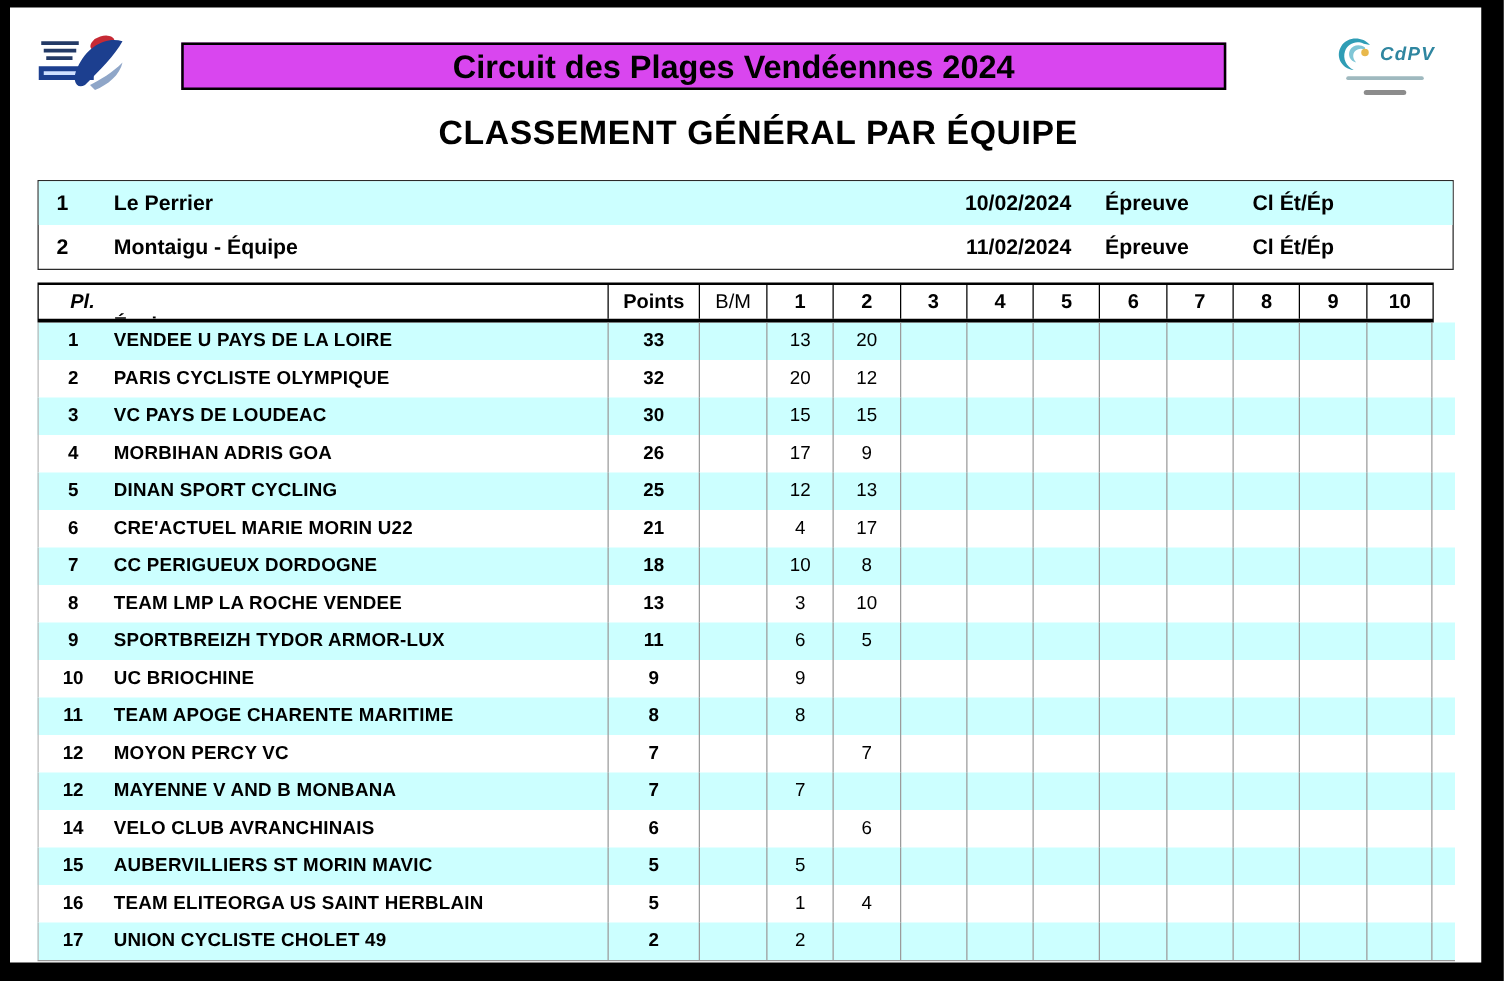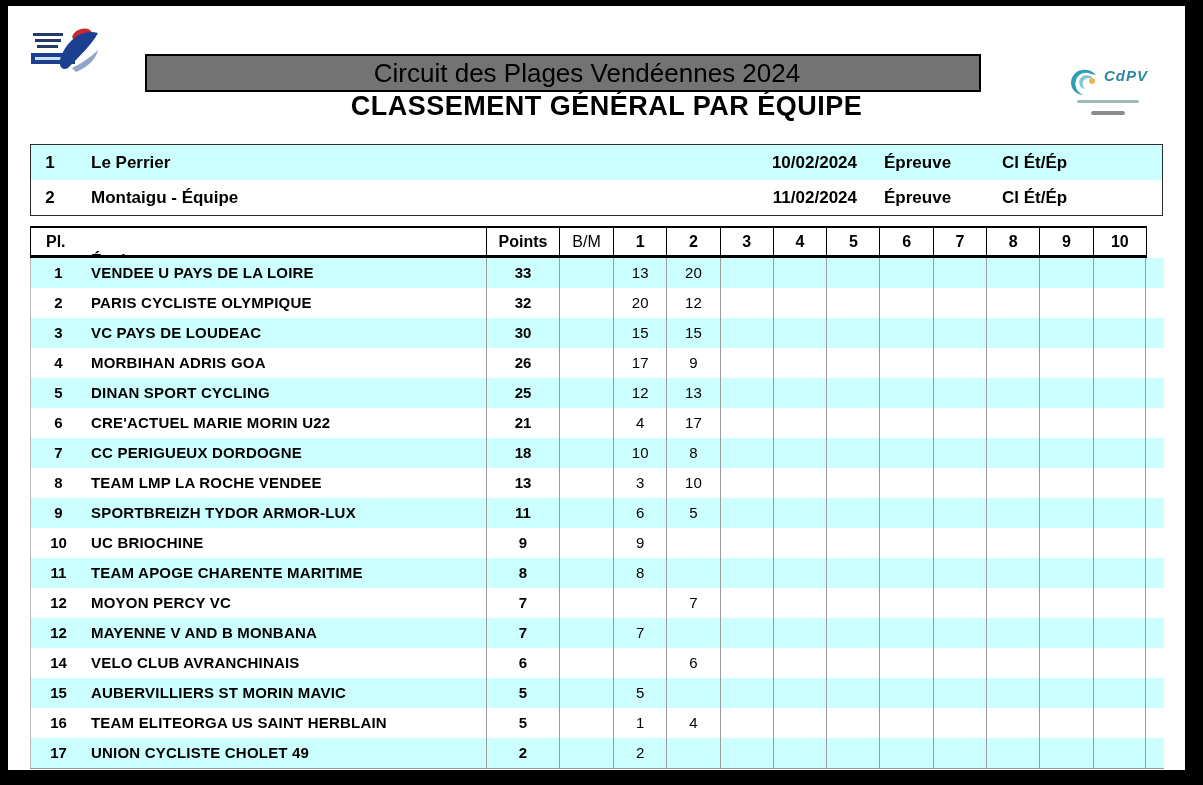--- a/index.html
+++ b/index.html
@@ -7,26 +7,26 @@
     width:1203px;height:785px;background:#000;position:relative;
     font-family:"Liberation Sans","DejaVu Sans",sans-serif;color:#000;
     -webkit-font-smoothing:antialiased;
   }
   .page{position:absolute;left:8px;top:6px;width:1177px;height:764px;background:#ffffff;overflow:hidden;}
 
   
   .logo-left{position:absolute;left:20px;top:18px;width:76px;height:54px;}
   .banner{
     position:absolute;left:137px;top:28px;width:784px;height:34px;
-    background:#737373;border:2px solid #000;
+    background:#d946ef;border:2px solid #000;
     line-height:34px;text-align:center;padding-left:48px;
-    font-size:26px;font-weight:normal;white-space:nowrap;margin-top:20px;
+    font-size:26px;font-weight:bold;white-space:nowrap;
   }
   .logo-right{position:absolute;left:1052px;top:22px;width:96px;height:62px;text-align:center;}
-  .logo-right .mark{display:flex;align-items:flex-start;justify-content:center;gap:2px;margin-top:39px;}
+  .logo-right .mark{display:flex;align-items:center;justify-content:center;gap:2px;}
   .logo-right .cdpv{font-size:15px;font-weight:bold;font-style:italic;color:#2f86a0;letter-spacing:1px;}
   .logo-right .cap1{margin:3px auto 0;width:62px;height:3px;background:#9fb9bf;border-radius:2px;}
   .logo-right .cap2{margin:8px auto 0;width:34px;height:4px;background:#8c8c8c;border-radius:2px;}
 
   .subtitle{
     position:absolute;left:0;top:82px;width:100%;height:36px;line-height:36px;
     text-align:center;font-size:27px;font-weight:bold;letter-spacing:.5px;white-space:nowrap;padding-left:10px;
   }
 
   
@@ -45,21 +45,21 @@
   
   .maintable{position:absolute;left:22px;top:220px;}
   .thead{
     display:inline-grid;grid-template-columns:55px 400px 73px 54px;
     grid-auto-flow:column;grid-auto-columns:53.3px;
     border-top:2px solid #000;border-bottom:3px solid #000;
     border-left:1px solid #000;border-right:1px solid #000;
     height:27px;line-height:27px;font-size:16px;font-weight:bold;background:#fff;white-space:nowrap;
   }
   .hc{text-align:center;overflow:hidden;}
-  .hc.pl{text-align:left;padding-left:15px;}
+  .hc.pl{text-align:center;padding-left:15px;font-style:italic;}
   .hc.equipe{text-align:left;padding-left:5px;margin-top:19px;}
   .hc.pts{border-left:1px solid #000;}
   .hc.bm{border-left:1px solid #000;font-weight:normal;}
   .hc.stage{border-left:1px solid #000;}
 
   #tbody{display:block;border-bottom:1px solid #999;}
   .trow{
     display:grid;grid-template-columns:55px 400px 73px 54px repeat(10,53.3px) 18px;
     height:30px;line-height:30px;font-size:15px;white-space:nowrap;border-left:1px solid #b9b9b9;
   }

